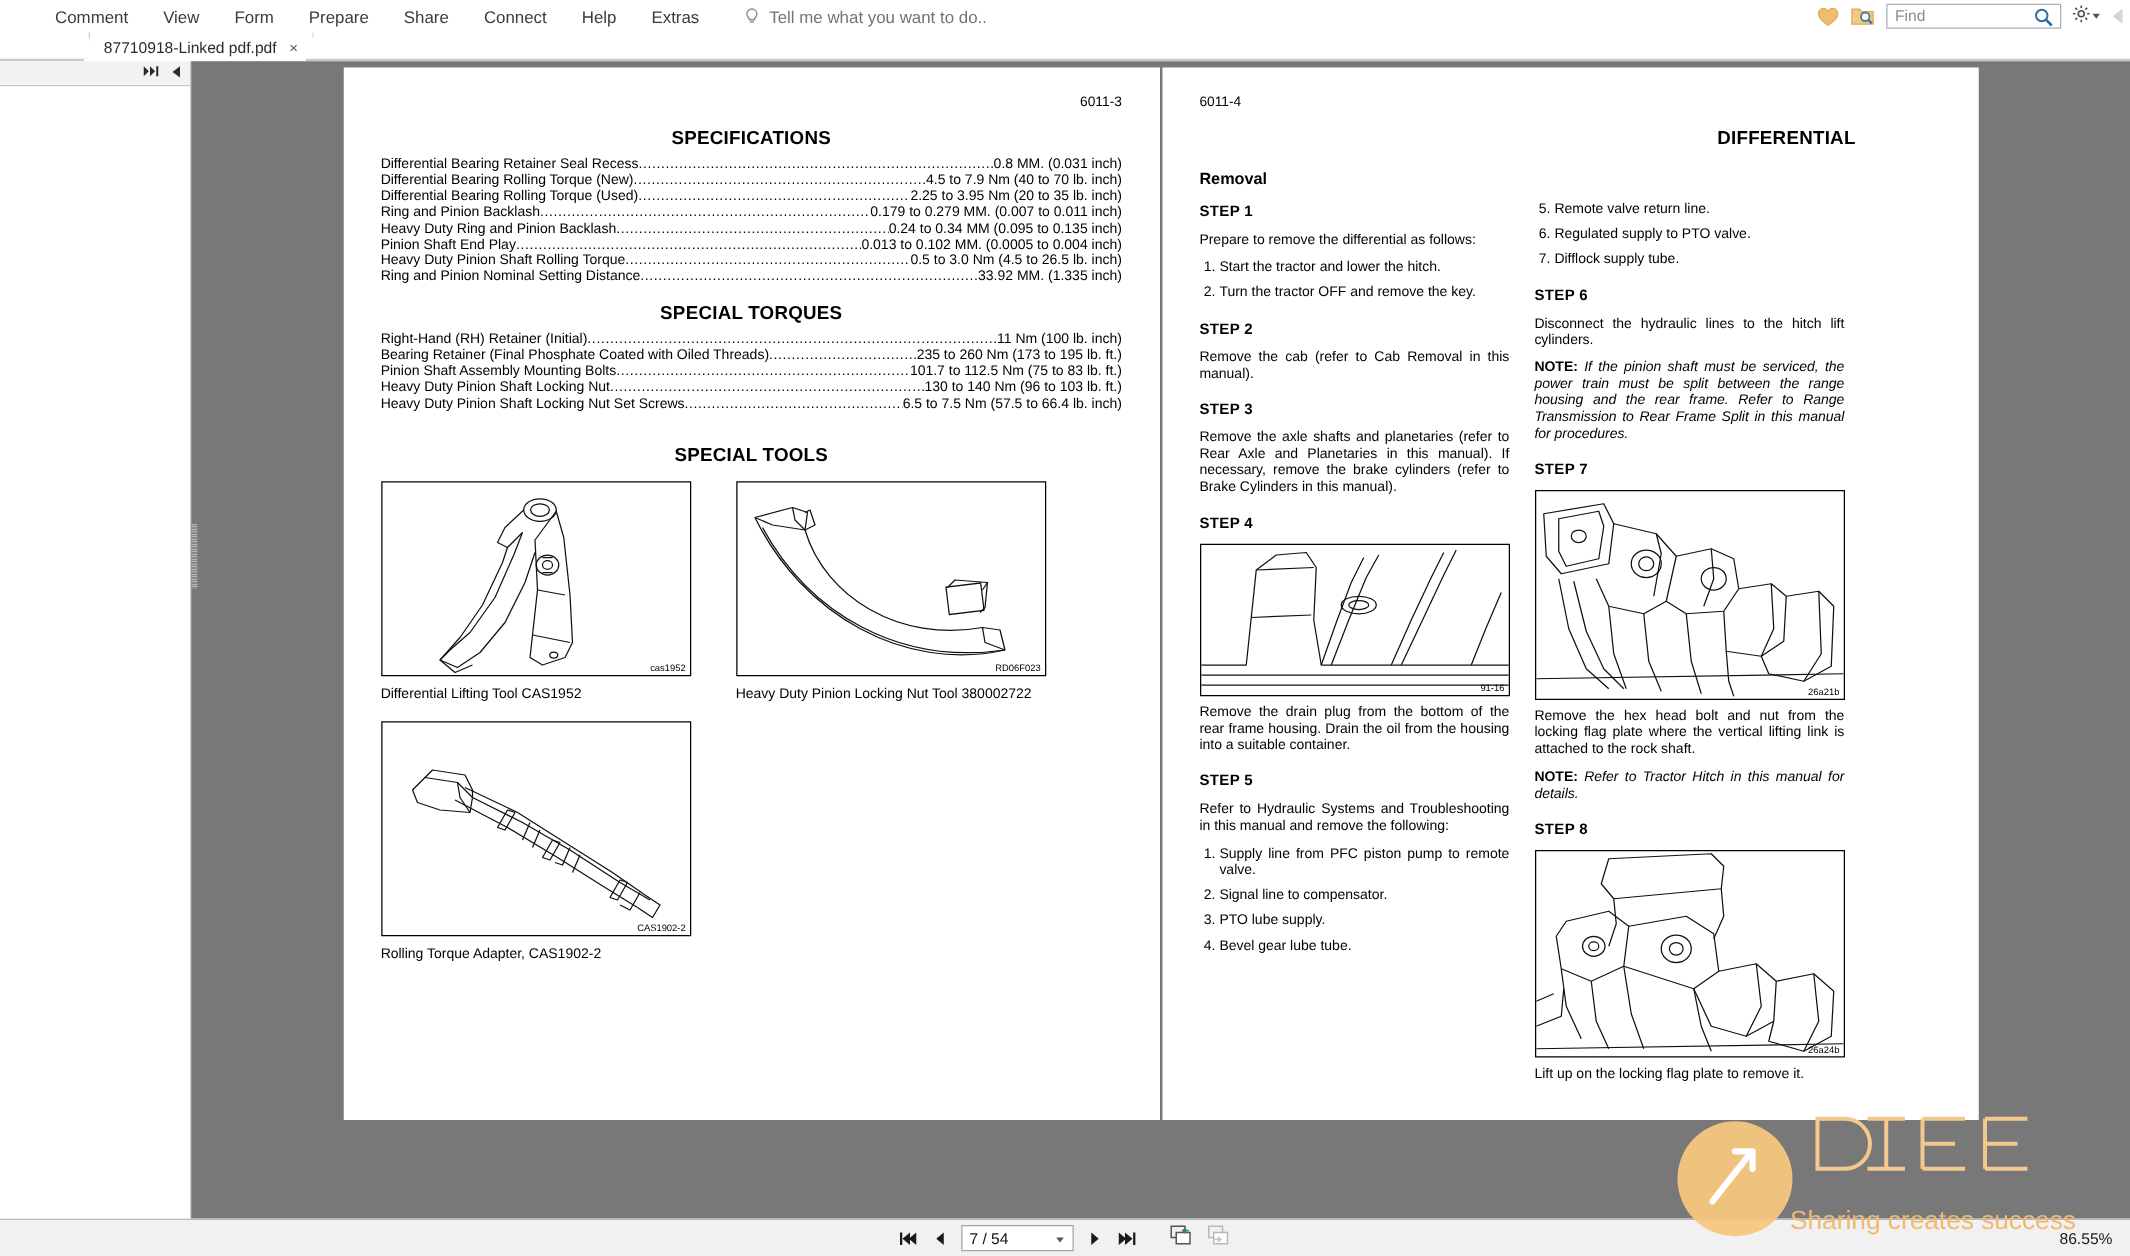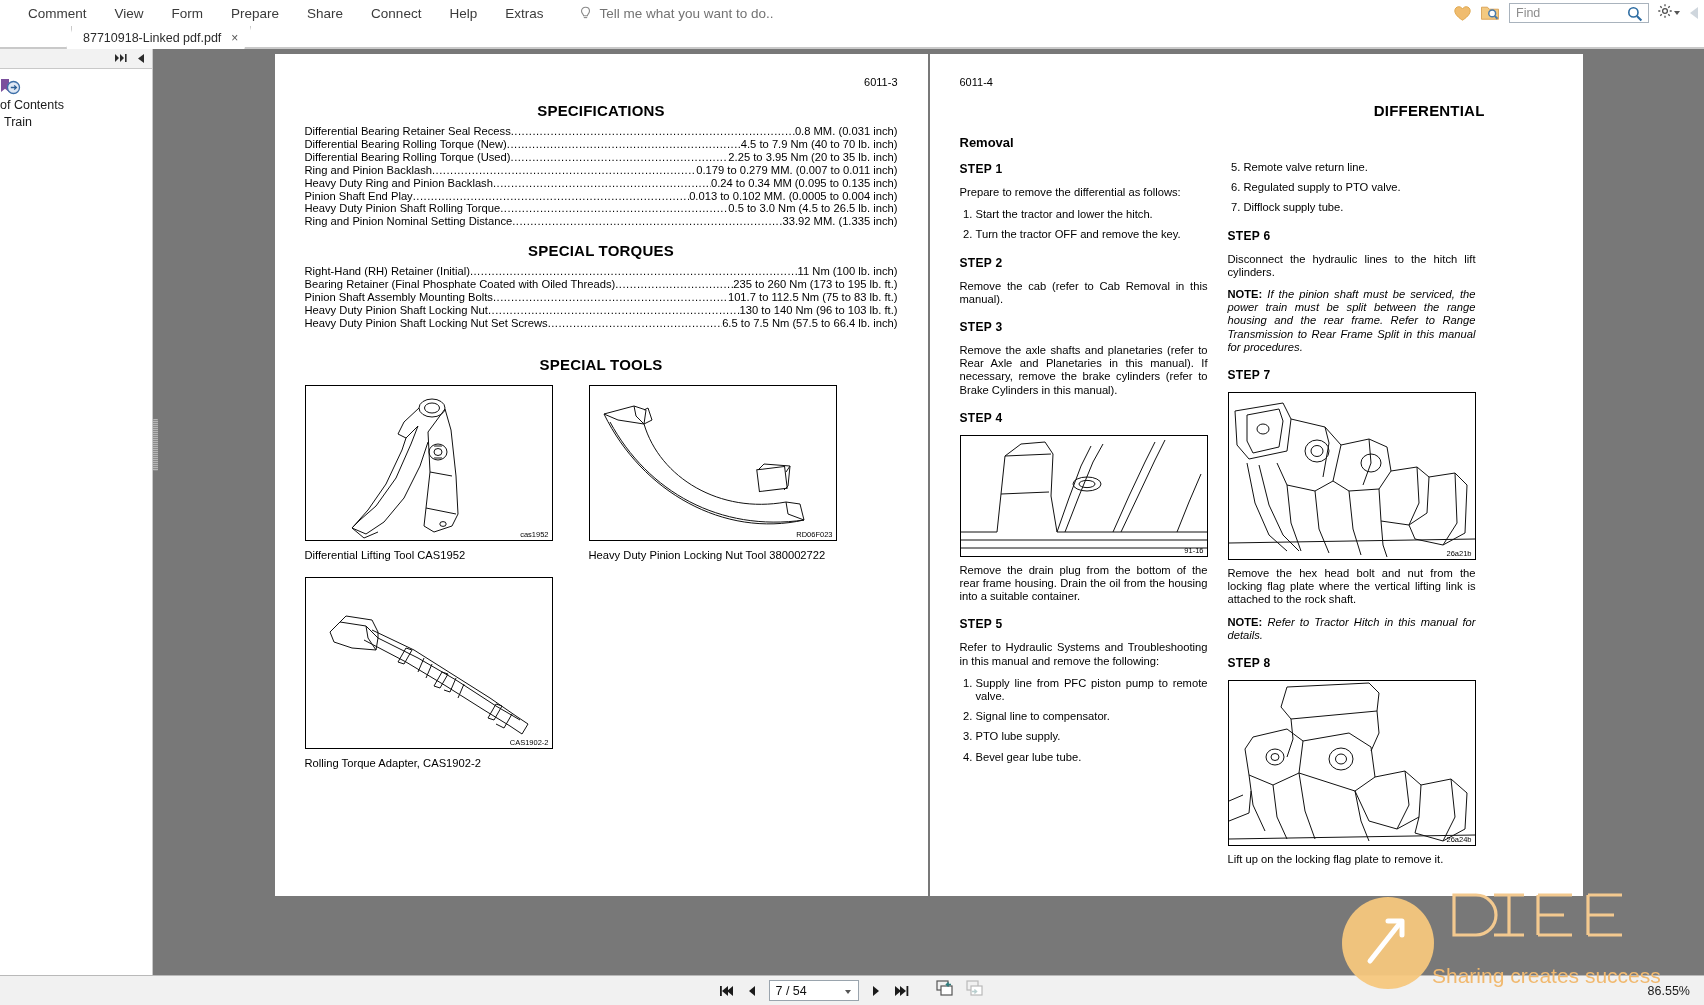--- a/index.html
+++ b/index.html
@@ -8,21 +8,21 @@
     font-family: "Liberation Sans", sans-serif;
     background: #ffffff;
     overflow: hidden;
   }
   .app { position: relative; width: 1704px; height: 1005px; display: flex; flex-direction: column; }
 
   
   .menubar {
     height: 26px; background: #ffffff;
     display: flex; align-items: center;
-    position: relative; flex: 0 0 26px;
+    position: relative; flex: 0 0 26px; padding-left: 16px;
   }
   .menu-items { display: flex; align-items: center; padding-left: 14px; }
   .menu-item {
     font-size: 13.5px; color: #3b3b3b; padding: 3px 14px;
     white-space: nowrap; cursor: default;
   }
   .tellme {
     display: flex; align-items: center; gap: 7px;
     margin-left: 22px; font-size: 13.5px; color: #737373;
   }
@@ -284,31 +284,20 @@
             <path d="M1 1l4 4-4 4z" fill="#2b2b2b"></path>
             <path d="M6 1l4 4-4 4z" fill="#2b2b2b"></path>
             <rect x="11" y="1" width="1.6" height="8" fill="#2b2b2b"></rect>
           </svg>
         </span>
         <span>
           <svg width="9" height="11" viewBox="0 0 9 11">
               <path d="M8 1L2 5.5 8 10z" fill="#2b2b2b"></path>
             </svg>
         </span>
-      </div>
-      <div class="sidebar-content">
-        <div class="bookmark-icon-row">
-          <svg width="26" height="18" viewBox="0 0 26 18">
-            <path d="M1 1h8v13l-4-3.2L1 14z" fill="#7b4f9d"></path>
-            <circle cx="13.5" cy="9.5" r="6" fill="#dfe8f5" stroke="#3d6fa8" stroke-width="1.3"></circle>
-            <path d="M10.8 9.5h5.2M14.2 7.4l2.2 2.1-2.2 2.1" fill="none" stroke="#2d5f95" stroke-width="1.3"></path>
-          </svg>
-        </div>
-        <div class="sb-row">of Contents</div>
-        <div class="sb-row indent1">Train</div>
       </div>
     </div>
 
     <div class="viewer">
       <div class="splitter-handle"></div>
       <div class="pages-wrap">
 
         <div class="page left">
           <div class="page-inner">
             <div class="page-num right-aligned">6011-3</div>

